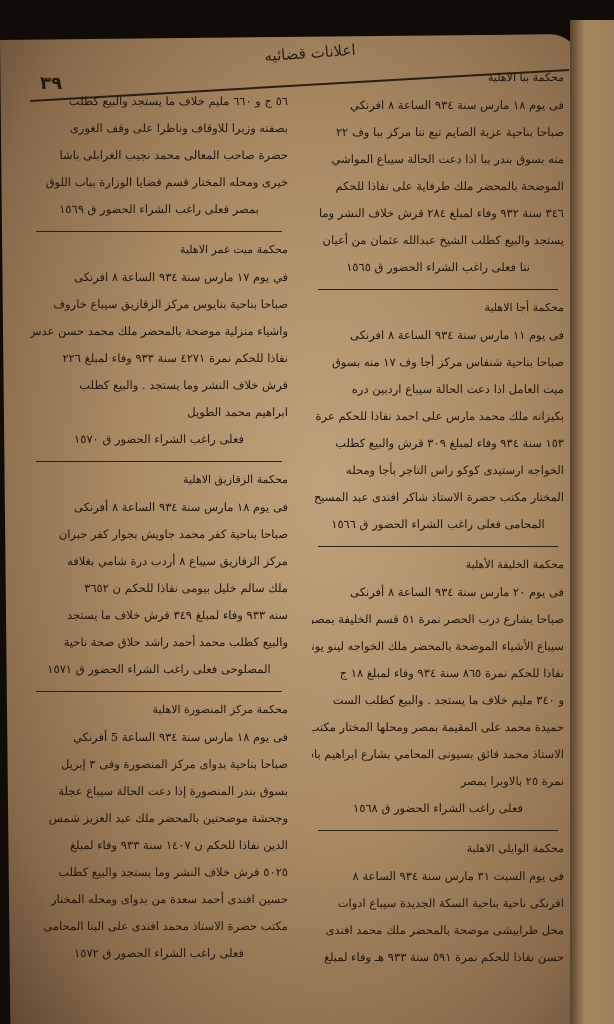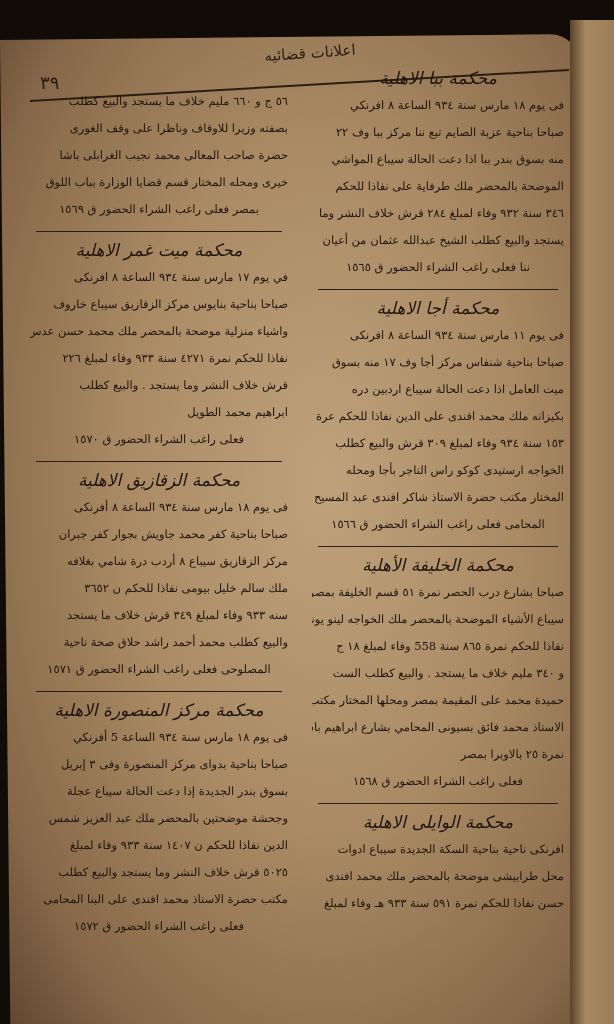--- a/index.html
+++ b/index.html
@@ -17,34 +17,34 @@
   }
   .page-edge {
     position:absolute; right:0; top:20px; width:44px; height:1004px;
     background: linear-gradient(90deg, #5a432c 0%, #a5875f 35%, #9c7f5a 100%);
   }
   .header-title {
     position:absolute; left:250px; top:44px; width:120px; text-align:center;
     direction:rtl; font-size:15px; color:#2a1d12; transform: rotate(-4deg);
   }
   .page-number {
-    position:absolute; left:40px; top:72px; font-size:18px; font-weight:normal; color:#24180f;
+    position:absolute; left:40px; top:72px; font-size:18px; font-weight:bold; color:#24180f;
   }
   .header-rule {
     position:absolute; left:30px; top:100px; width:540px; height:0;
     border-top:2px solid #2b1e13; transform: rotate(-3.3deg); transform-origin:left;
   }
   .col {
     position:absolute; direction:rtl; color:#1f150d;
     font-family:"DejaVu Serif", serif; font-size:11.5px; line-height:27px;
   }
   .col.right { left:312px; top:64px; width:252px; }
   .col.left  { left:30px;  top:88px; width:258px; }
   .notice { margin-bottom:8px; }
-  .notice-title { text-align:center; font-size:17px; line-height:28px;font-style:italic; }
+  .notice-title { font-size:11px; line-height:28px; }
   .notice-line { white-space:nowrap; overflow:hidden; }
   .notice-footer { text-align:center; }
   .divider { border-top:1.5px solid #2b1e13; margin:4px 6px 4px 6px; }
 </style>
 </head>
 <body>
 
 <div class="page"></div>
 <div class="page-edge"></div>
 
@@ -62,41 +62,43 @@
       <div class="notice-line">٣٤٦ سنة ٩٣٢ وفاء لمبلغ ٢٨٤ قرش خلاف النشر وما</div>
       <div class="notice-line">يستجد والبيع كطلب الشيخ عبدالله عثمان من أعيان</div>
       <div class="notice-footer">ننا فعلى راغب الشراء الحضور ق ١٥٦٥</div>
     </div>
     <div class="divider"></div>
     <div class="notice">
       <div class="notice-title">محكمة أجا الاهلية</div>
       <div class="notice-line">فى يوم ١١ مارس سنة ٩٣٤ الساعة ٨ افرنكى</div>
       <div class="notice-line">صباحا بناحية شنفاس مركز أجا وف ١٧ منه بسوق</div>
       <div class="notice-line">ميت العامل اذا دعت الحالة سيباع اردبين دره</div>
-      <div class="notice-line">بكيزانه ملك محمد افندى على الدين نفاذا للحكم عرة</div>
+      <div class="notice-line">بكيزانه ملك محمد مارس على احمد نفاذا للحكم عرة</div>
       <div class="notice-line">١٥٣ سنة ٩٣٤ وفاء لمبلغ ٣٠٩ قرش والبيع كطلب</div>
       <div class="notice-line">الخواجه ارستيدى كوكو راس التاجر بأجا ومحله</div>
       <div class="notice-line">المختار مكتب حضرة الاستاذ شاكر افندى عبد المسيح</div>
       <div class="notice-footer">المحامى فعلى راغب الشراء الحضور ق ١٥٦٦</div>
     </div>
     <div class="divider"></div>
     <div class="notice">
       <div class="notice-title">محكمة الخليفة الأهلية</div>
+      <div class="notice-line">فى يوم ٢٠ مارس سنة ٩٣٤ الساعة ٨ أفرنكى</div>
       <div class="notice-line">صباحا بشارع درب الحصر نمرة ٥١ قسم الخليفة بمصر</div>
       <div class="notice-line">سيباع الأشياء الموضحة بالمحضر ملك الخواجه لينو يونس</div>
-      <div class="notice-line">نفاذا للحكم نمرة ٨٦٥ سنة 558 وفاء لمبلغ ١٨ ج</div>
+      <div class="notice-line">نفاذا للحكم نمرة ٨٦٥ سنة ٩٣٤ وفاء لمبلغ ١٨ ج</div>
       <div class="notice-line">و ٣٤٠ مليم خلاف ما يستجد . والبيع كطلب الست</div>
       <div class="notice-line">حميدة محمد على المقيمة بمصر ومحلها المختار مكتب حضرة</div>
       <div class="notice-line">الاستاذ محمد فائق بسيونى المحامي بشارع ابراهيم باشا</div>
       <div class="notice-line">نمرة ٢٥ بالاوبرا بمصر</div>
       <div class="notice-footer">فعلى راغب الشراء الحضور ق ١٥٦٨</div>
     </div>
     <div class="divider"></div>
     <div class="notice">
       <div class="notice-title">محكمة الوايلى الاهلية</div>
+      <div class="notice-line">فى يوم السبت ٣١ مارس سنة ٩٣٤ الساعة ٨</div>
       <div class="notice-line">افرنكى ناحية بناحية السكة الجديدة سيباع ادوات</div>
       <div class="notice-line">محل طرابيشى موضحة بالمحضر ملك محمد افندى</div>
       <div class="notice-line">حسن نفاذا للحكم نمرة ٥٩١ سنة ٩٣٣ هـ وفاء لمبلغ</div>
     </div>
   </div>
 <div class="col left" id="col-left">
     <div class="notice">
       <div class="notice-line">٥٦ ج و ٦٦٠ مليم خلاف ما يستجد والبيع كطلب</div>
       <div class="notice-line">بصفته وزيرا للاوقاف وناظرا على وقف الغورى</div>
       <div class="notice-line">حضرة صاحب المعالى محمد نجيب الغرابلى باشا</div>
@@ -123,20 +125,21 @@
       <div class="notice-line">ملك سالم خليل بيومى نفاذا للحكم ن ٣٦٥٢</div>
       <div class="notice-line">سنه ٩٣٣ وفاء لمبلغ ٣٤٩ قرش خلاف ما يستجد</div>
       <div class="notice-line">والبيع كطلب محمد أحمد راشد حلاق صحة ناحية</div>
       <div class="notice-footer">المصلوحى فعلى راغب الشراء الحضور ق ١٥٧١</div>
     </div>
     <div class="divider"></div>
     <div class="notice">
       <div class="notice-title">محكمة مركز المنصورة الاهلية</div>
       <div class="notice-line">فى يوم ١٨ مارس سنة ٩٣٤ الساعة 5 أفرنكي</div>
       <div class="notice-line">صباحا بناحية بدواى مركز المنصورة وفى ٣ إبريل</div>
-      <div class="notice-line">بسوق بندر الجديدة إذا دعت الحالة سيباع عجلة</div>
+      <div class="notice-line">بسوق بندر المنصورة إذا دعت الحالة سيباع عجلة</div>
       <div class="notice-line">وجحشة موضحتين بالمحضر ملك عبد العزيز شمس</div>
       <div class="notice-line">الدين نفاذا للحكم ن ١٤٠٧ سنة ٩٣٣ وفاء لمبلغ</div>
       <div class="notice-line">٥٠٢٥ قرش خلاف النشر وما يستجد والبيع كطلب</div>
+      <div class="notice-line">حسين افندى أحمد سعدة من بدواى ومحله المختار</div>
       <div class="notice-line">مكتب حضرة الاستاذ محمد افندى على البنا المحامى</div>
       <div class="notice-footer">فعلى راغب الشراء الحضور ق ١٥٧٢</div>
     </div>
   </div>
 
 </body></html>

